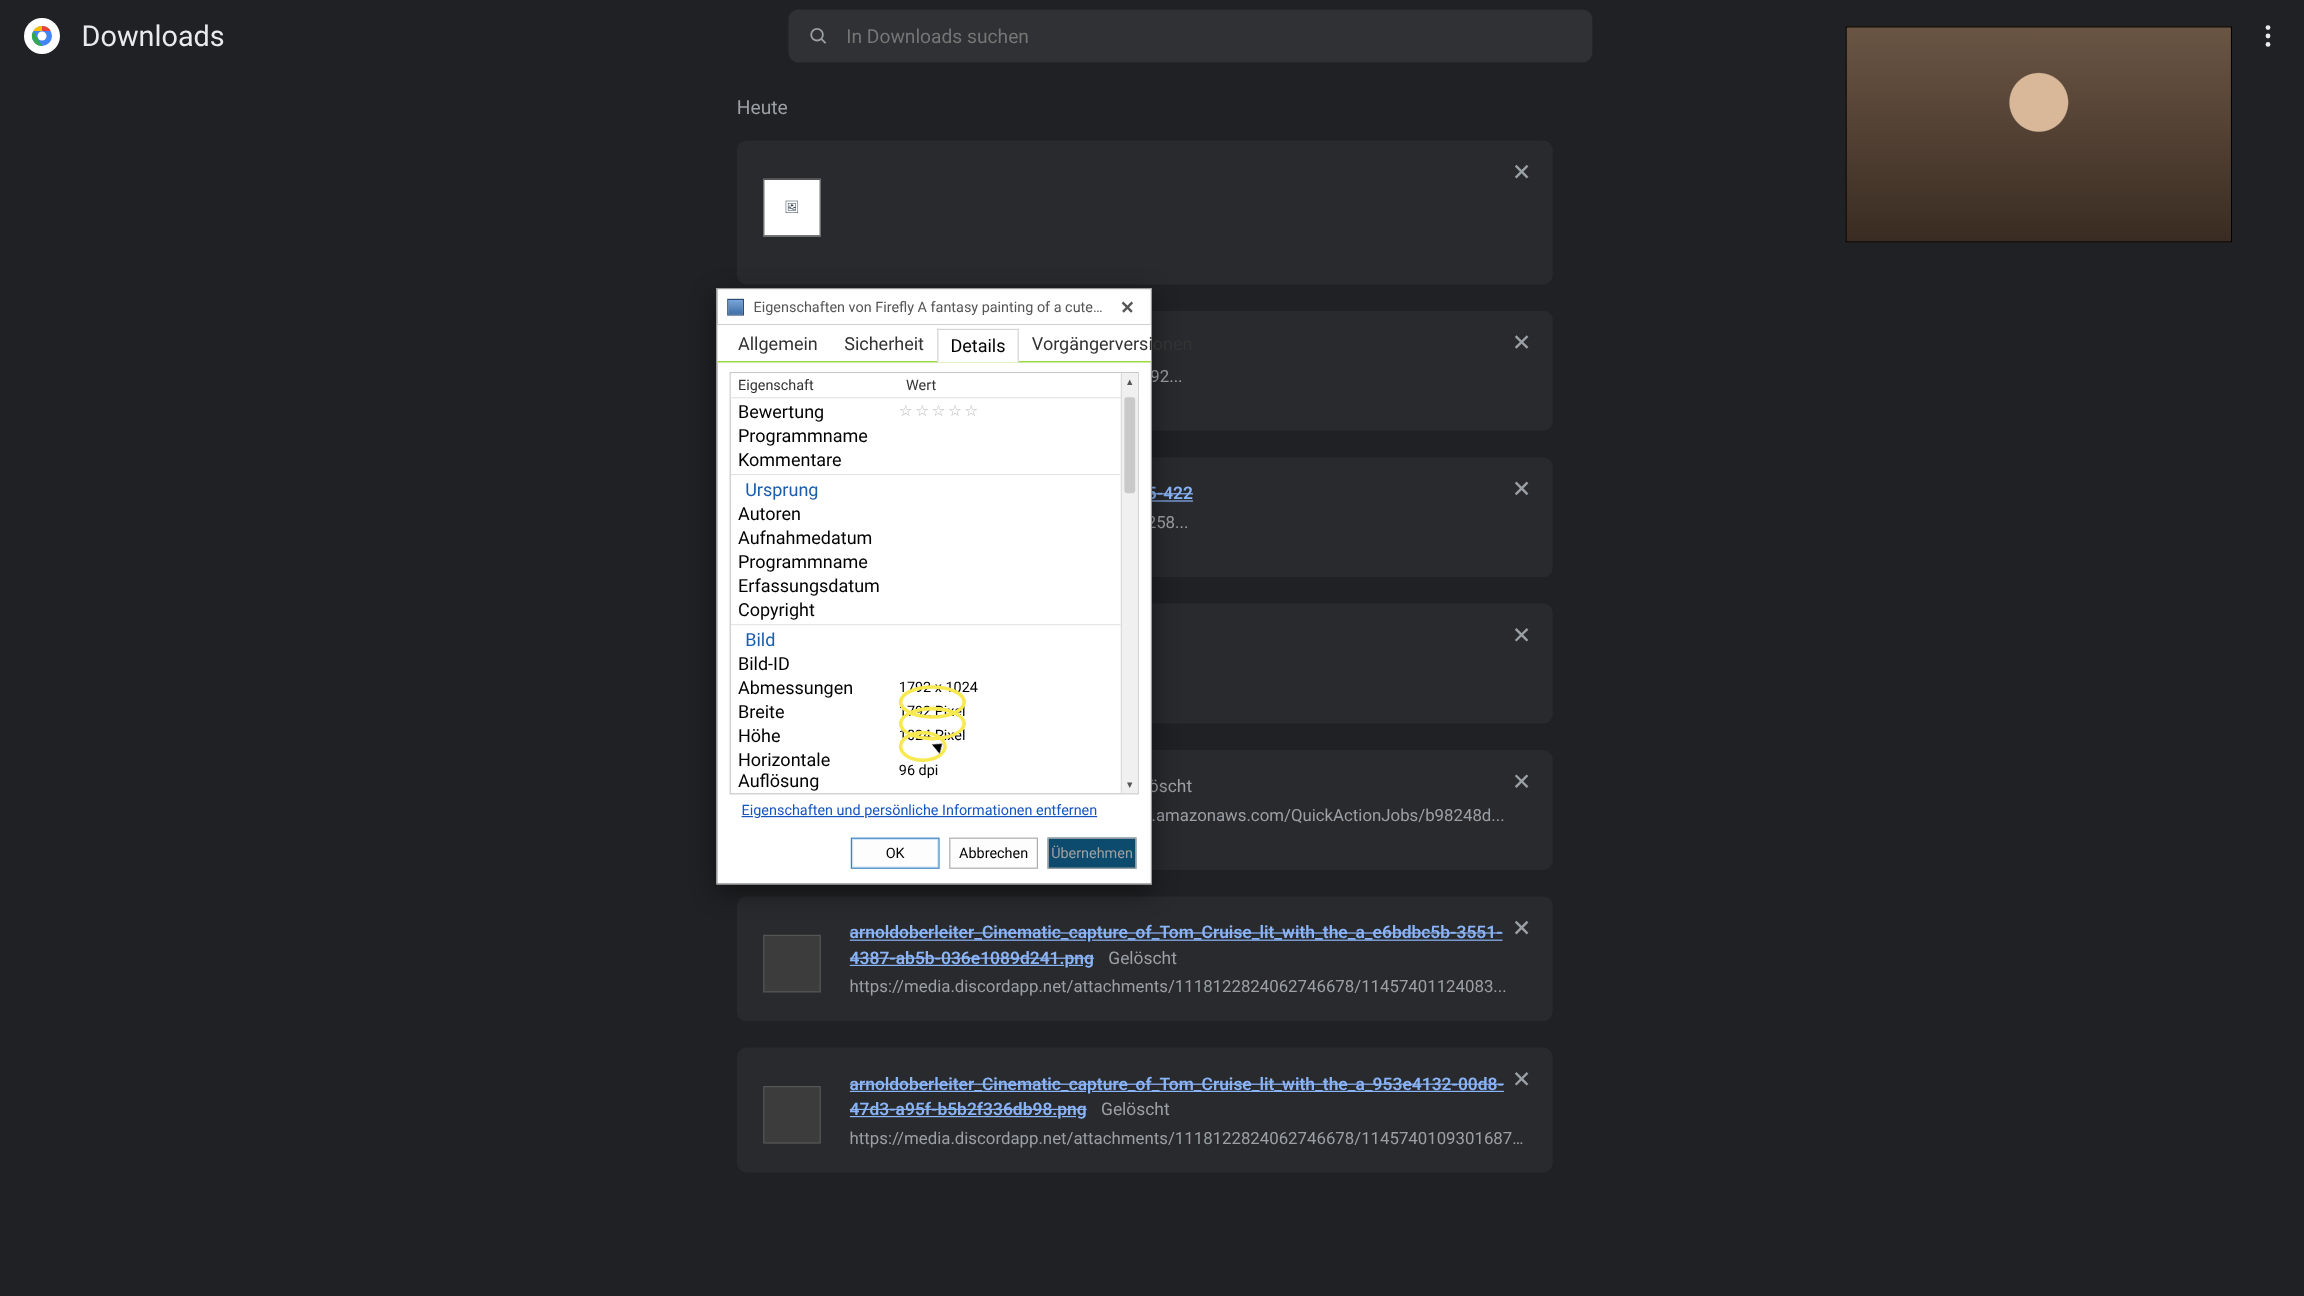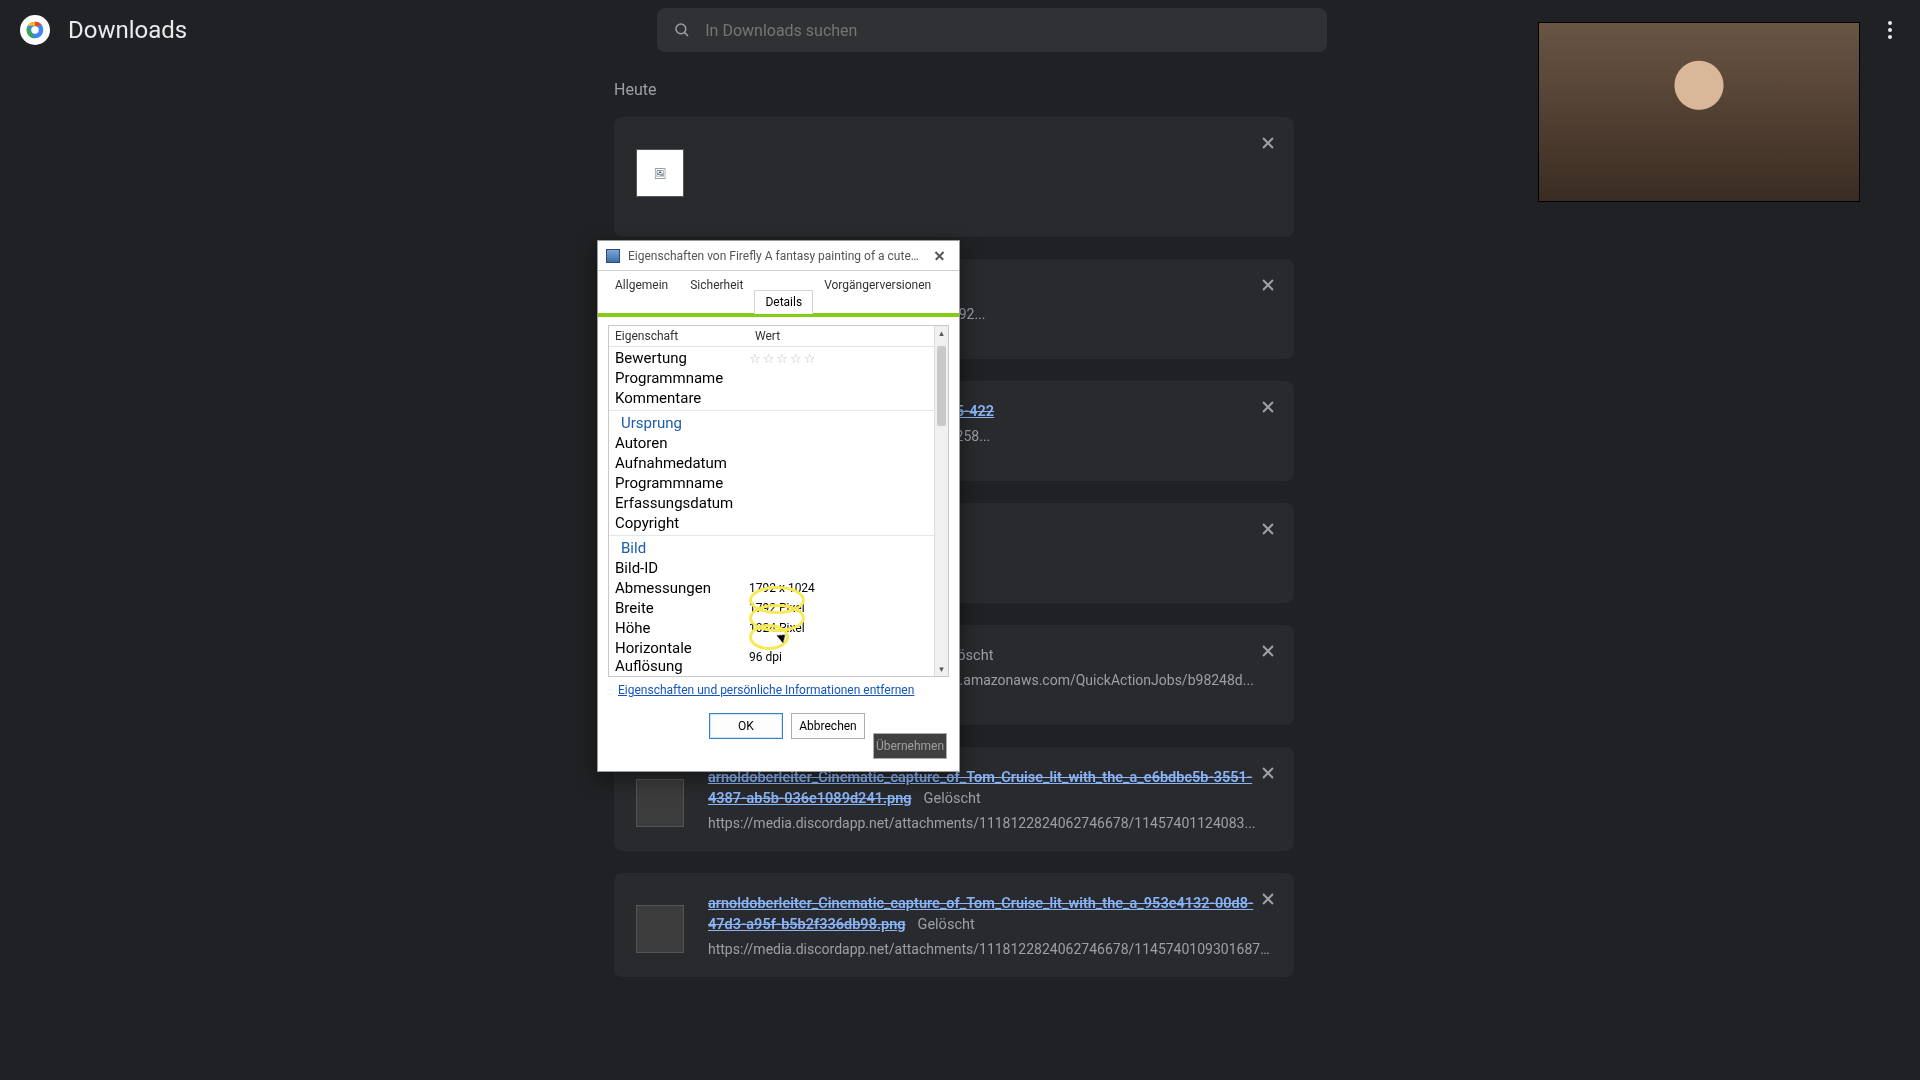--- a/index.html
+++ b/index.html
@@ -44,23 +44,23 @@
 .dialog { position: absolute; left: 597px; top: 240px; width: 363px; background: #fff; color: #000; font-family: "Segoe UI", Tahoma, sans-serif; font-size: 12px; border: 1px solid #9a9a9a; box-shadow: 0 6px 20px rgba(0,0,0,.45); }
 .dialog .titlebar { height: 30px; display: flex; align-items: center; padding: 0 8px; gap: 8px; border-bottom: 1px solid #d0d0d0; }
 .dialog .titlebar .tb-icon { width: 14px; height: 14px; background: linear-gradient(#7aa6d8,#3e6fa8); border: 1px solid #2a4d78; }
 .dialog .titlebar .tb-title { flex: 1; color: #555; font-size: 12px; white-space: nowrap; overflow: hidden; text-overflow: ellipsis; }
 .dialog .titlebar .tb-close { width: 24px; height: 20px; display: flex; align-items: center; justify-content: center; cursor: pointer; }
 .dialog .titlebar .tb-close::before, .dialog .titlebar .tb-close::after { content: ""; position: absolute; width: 11px; height: 1.5px; background: #555; }
 .dialog .titlebar .tb-close { position: relative; }
 .dialog .titlebar .tb-close::before { transform: rotate(45deg); }
 .dialog .titlebar .tb-close::after { transform: rotate(-45deg); }
 
-.tabs { display: flex; padding: 2px 6px 0 6px; background: #fff; border-bottom: 4px solid #84cc16; font-size: 12px; }
+.tabs { display: flex; padding: 2px 6px 0 6px; background: #fff; border-bottom: 1px solid #84cc16; font-size: 15px; }
 .tab { padding: 4px 10px 5px; color: #333; cursor: pointer; border: 1px solid transparent; border-bottom: none; }
-.tab.active { background: #fff; border-color: #d4d4d4; color: #000; position: relative; top: 1px; margin-top: 16px; }
+.tab.active { background: #fff; border-color: #d4d4d4; color: #000; position: relative; top: 1px; }
 
 .props-wrap { padding: 8px 10px 6px 10px; }
 .props-box { border: 1px solid #c8c8c8; position: relative; height: 352px; }
 .props-head { display: flex; border-bottom: 1px solid #e3e3e3; position: sticky; top: 0; background: #fff; }
 .props-head span { padding: 3px 6px; font-size: 12px; color: #333; }
 .col-prop { width: 140px; }
 .col-val { flex: 1; }
 .props-scroll { position: absolute; top: 22px; bottom: 0; left: 0; right: 14px; overflow: hidden; }
 .scrollbar { position: absolute; top: 0; right: 0; bottom: 0; width: 14px; background: #f0f0f0; border-left: 1px solid #dcdcdc; }
 .scrollbar .arrow { height: 14px; display: flex; align-items: center; justify-content: center; font-size: 9px; color: #555; cursor: pointer; }
@@ -77,21 +77,21 @@
 .hl1 { width: 56px; height: 28px; left: 140px; top: 260px; }
 .hl2 { width: 56px; height: 28px; left: 140px; top: 278px; }
 .hl3 { width: 40px; height: 26px; left: 140px; top: 298px; }
 .cursor-arrow { position: absolute; left: 170px; top: 306px; width: 0; height: 0; border-left: 7px solid #000; border-top: 5px solid transparent; border-bottom: 5px solid transparent; transform: rotate(-40deg); filter: drop-shadow(0 0 1px #fff); }
 
 .remove-link { color: #1455c0; font-size: 12px; text-decoration: underline; cursor: pointer; display: inline-block; margin: 6px 0 0 10px; }
 
 .dlg-buttons { display: flex; justify-content: flex-end; gap: 8px; padding: 10px 12px 12px; }
 .dlg-buttons button { min-width: 74px; height: 26px; font-size: 12px; background: #fdfdfd; border: 1px solid #adadad; cursor: pointer; }
 .dlg-buttons button.primary { border: 1px solid #3a81c4; box-shadow: inset 0 0 0 1px #cfe4f7; }
-.dlg-buttons button:disabled { color: #a0a0a0; background: #404040; cursor: default; margin-top: 20px; }
+.dlg-buttons button:disabled { color: #a0a0a0; background: #0c4a6e; cursor: default; }
 
 .search-icon-svg { width: 18px; height: 18px; }
 </style>
 </head>
 <body>
 
 <div class="topbar">
   <div class="left">
     <div class="logo-circle">
       <svg viewBox="0 0 24 24">

